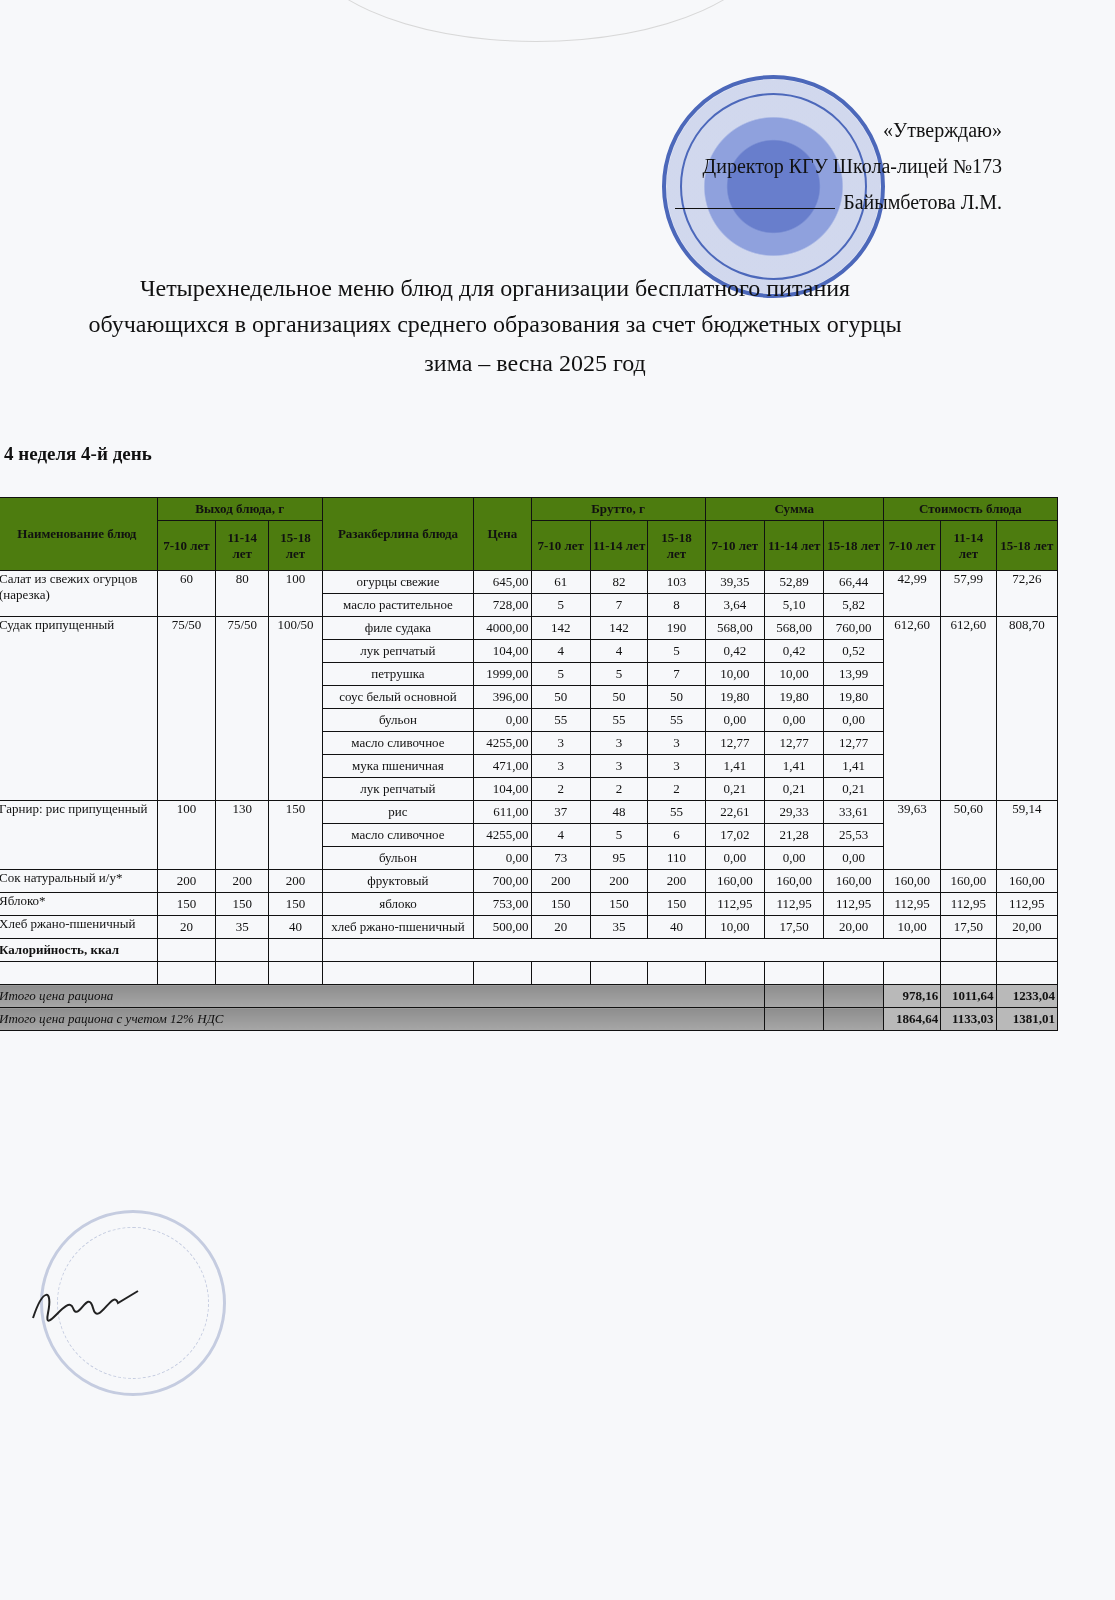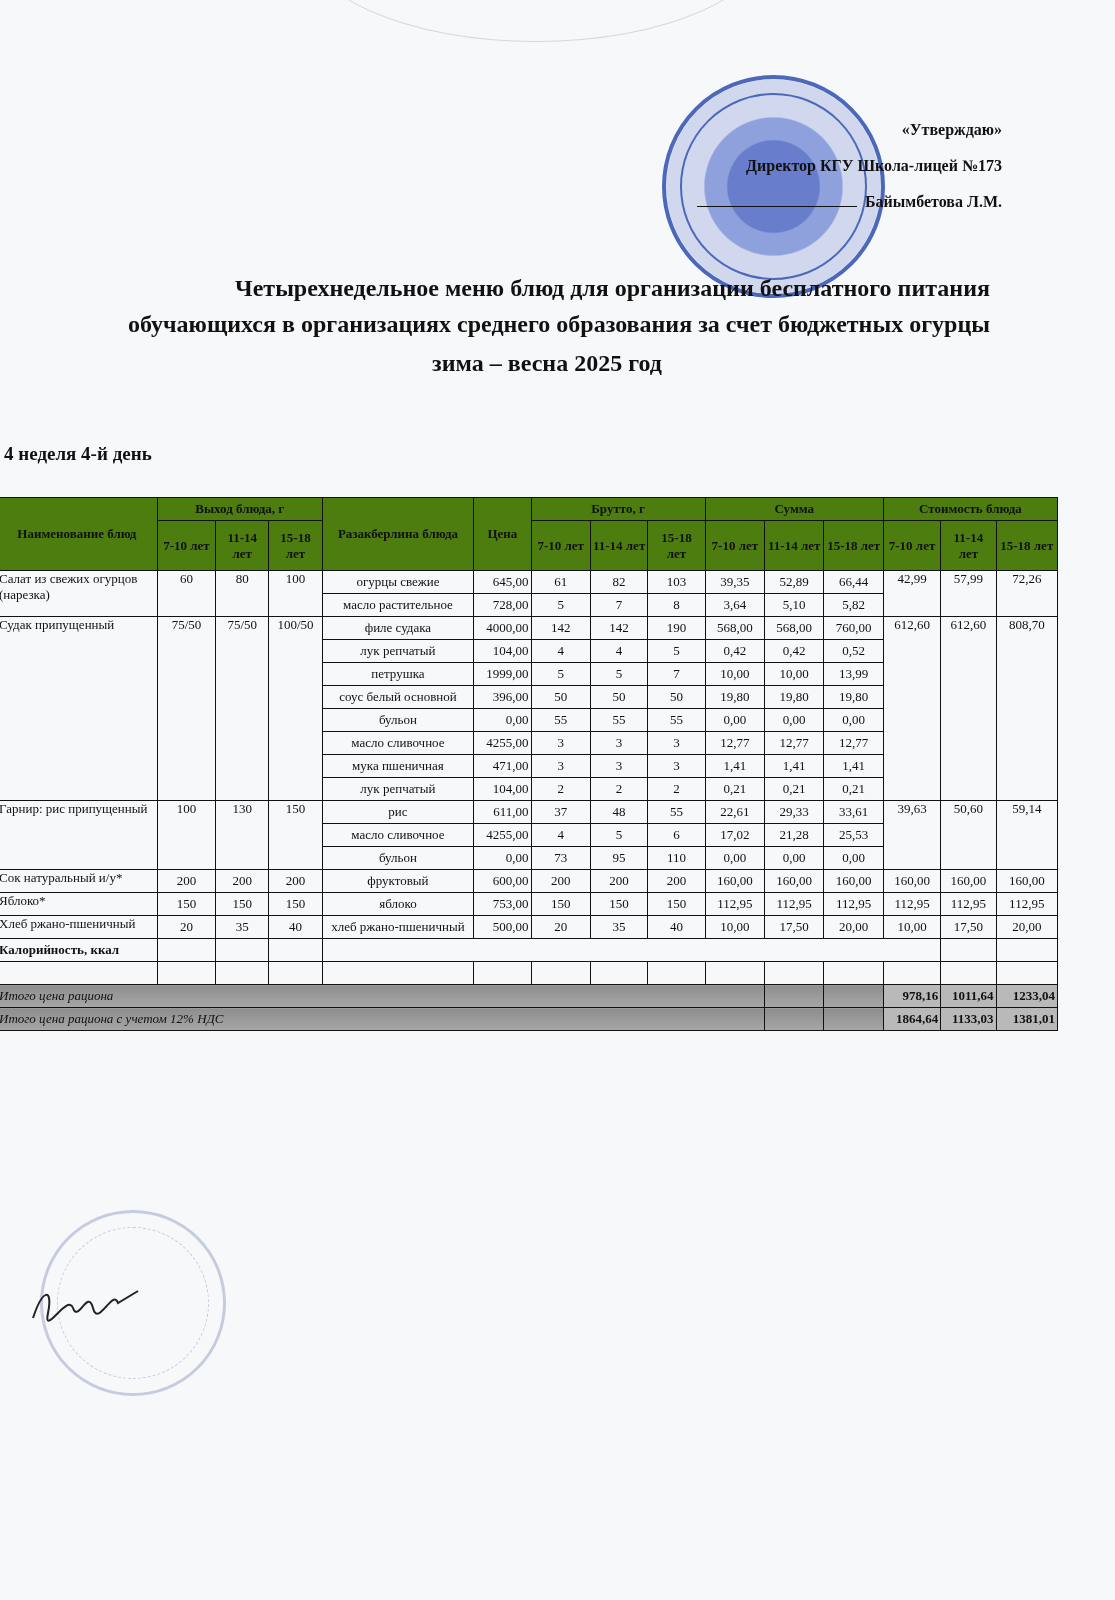--- a/index.html
+++ b/index.html
@@ -4,24 +4,24 @@
 <style>
   html, body { margin:0; padding:0; }
   body { width:1115px; height:1600px; background:#f7f8fa; position:relative; overflow:hidden;
          font-family:"Liberation Serif", serif; color:#111; }
   .arc { position:absolute; left:300px; top:-170px; width:470px; height:210px; border:1px solid #d8d8d8; border-radius:50%; }
   .stamp { position:absolute; border-radius:50%; }
   .stamp-top { left:662px; top:75px; width:215px; height:215px; border:4px solid #2f4fb0; background:radial-gradient(circle,#5069c4 0 30%, #7d93d9 31% 45%, rgba(120,140,210,.35) 46% 70%, rgba(255,255,255,0) 71%); opacity:.85; }
   .stamp-top::after { content:""; position:absolute; left:14px; top:14px; right:14px; bottom:14px; border:2px solid #2f4fb0; border-radius:50%; }
   .stamp-bot { left:40px; top:1210px; width:180px; height:180px; border:3px solid #b9c2da; opacity:.8; }
   .stamp-bot::after { content:""; position:absolute; left:14px; top:14px; right:14px; bottom:14px; border:1px dashed #b9c2da; border-radius:50%; }
-  .approve { position:absolute; right:113px; top:112px; text-align:right; font-size:16px; line-height:36px;font-weight:bold; }
+  .approve { position:absolute; right:113px; top:112px; text-align:right; font-size:20px; line-height:36px; }
   .approve .line { display:inline-block; width:160px; border-bottom:1px solid #111; margin-right:8px; vertical-align:baseline; }
-  .title { position:absolute; left:0; width:990px; top:270px; text-align:right; font-weight:bold; font-size:24px; line-height:36px; }
-  .season { position:absolute; left:16px; width:1010px; top:350px; text-align:center; font-weight:bold; font-size:24px;padding-left:26px; }
+  .title { position:absolute; left:0; width:990px; top:270px; text-align:center; font-weight:normal; font-size:24px; line-height:36px; }
+  .season { position:absolute; left:4px; width:1010px; top:350px; text-align:center; font-weight:normal; font-size:24px;padding-left:26px; }
   .week { position:absolute; left:4px; top:443px; font-weight:bold; font-size:19px; }
   table.menu { position:absolute; left:-4px; top:497px; border-collapse:collapse; font-size:13px; width:1062px; table-layout:fixed; }
   table.menu td, table.menu th { border:1.5px solid #111; padding:0 2px; height:22px; }
   table.menu th { font-weight:bold; font-size:13px; text-align:center; background:#4d7c0f; }
   th.h-top { height:58px; }
   td.num { text-align:center; }
   td.name { text-align:left; vertical-align:top; padding-left:4px; }
   td.ing { text-align:center; }
   td.price { text-align:right; }
   td.vt { vertical-align:top; text-align:center; }
@@ -245,21 +245,21 @@
         <td class="num">0,00</td>
         <td class="num">0,00</td>
         <td class="num">0,00</td>
       </tr>
       <tr>
         <td class="name">Сок натуральный и/у*</td>
         <td class="num">200</td>
         <td class="num">200</td>
         <td class="num">200</td>
         <td class="ing">фруктовый</td>
-        <td class="price">600,00</td>
+        <td class="price">700,00</td>
         <td class="num">200</td>
         <td class="num">200</td>
         <td class="num">200</td>
         <td class="num">160,00</td>
         <td class="num">160,00</td>
         <td class="num">160,00</td>
         <td class="num">160,00</td>
         <td class="num">160,00</td>
         <td class="num">160,00</td>
       </tr>

